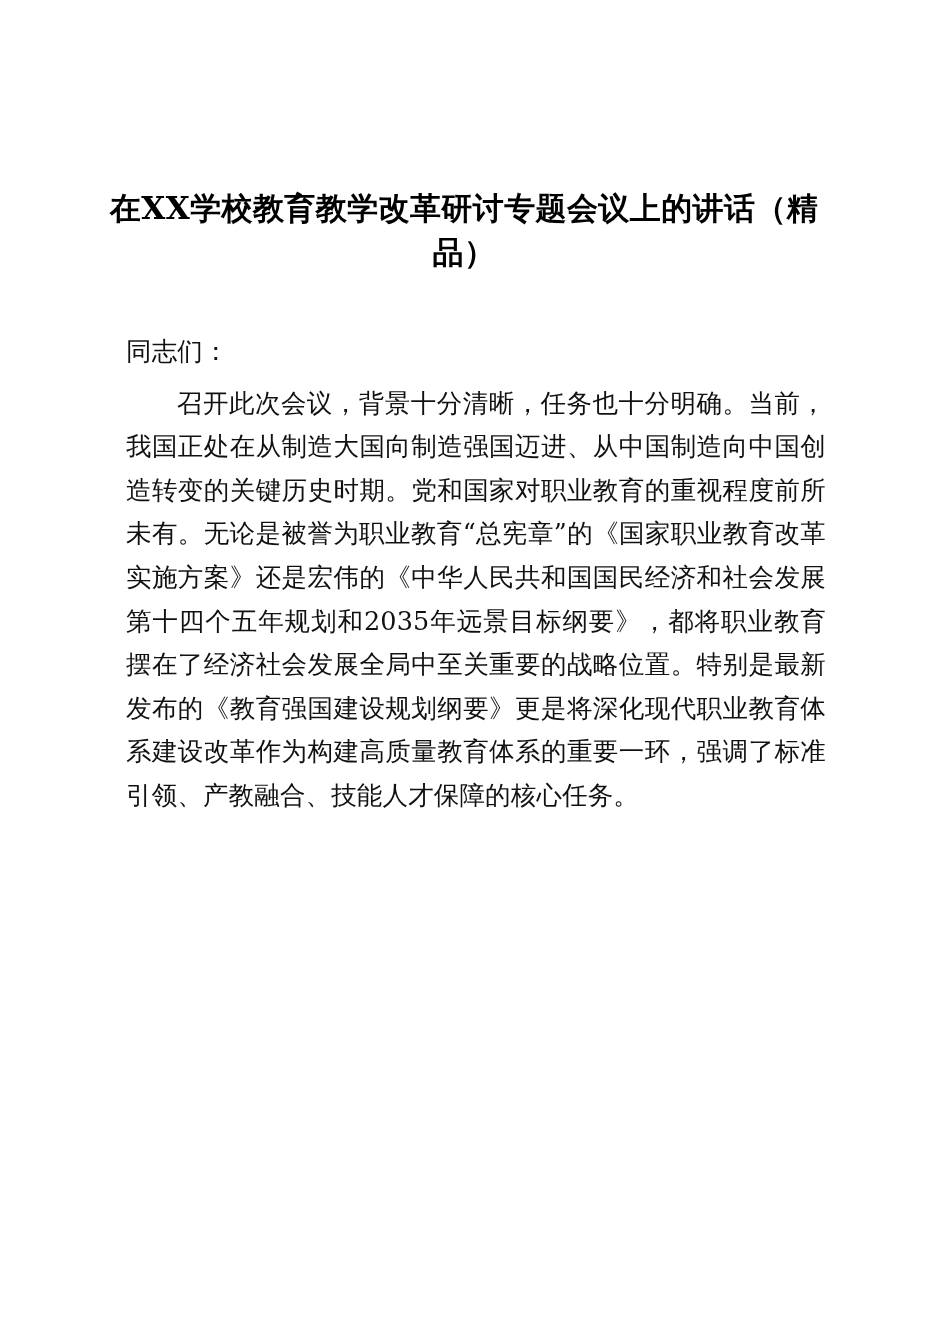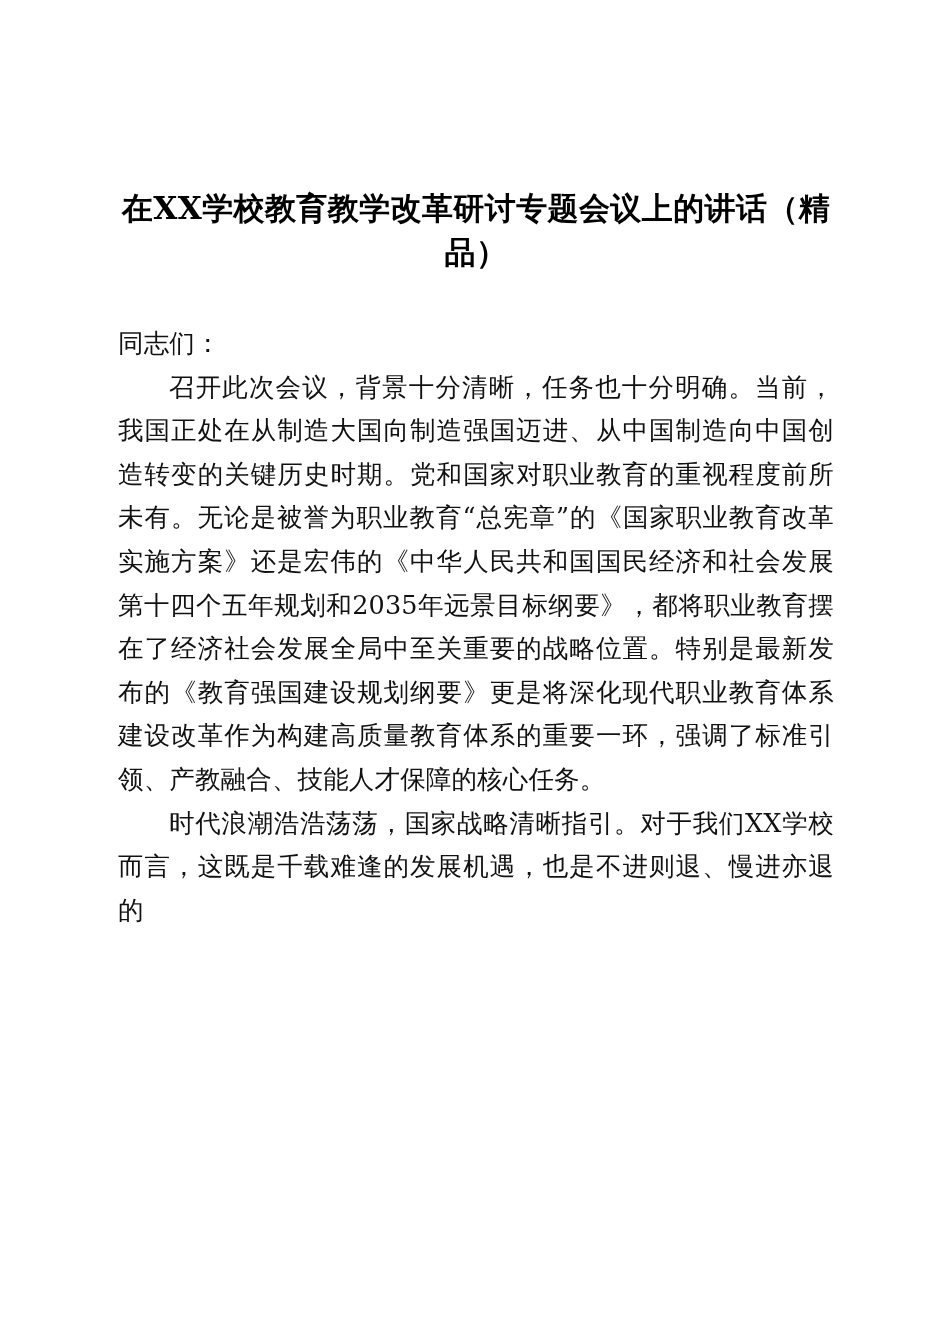--- a/index.html
+++ b/index.html
@@ -21,21 +21,21 @@
     position: relative;
     width: 950px;
     height: 1344px;
     background: #ffffff;
     box-sizing: border-box;
   }
 
   
   .doc-title {
     position: absolute;
-    left: 118px;
+    left: 106px;
     top: 186px;
     width: 716px;
     text-align: center;
     font-family: "DejaVu Serif", "Liberation Serif", serif;
     font-weight: 700;
     font-size: 31px;
     line-height: 44px;
     letter-spacing: 0.4px;
     color: #000000;
     white-space: pre-wrap;
@@ -51,21 +51,21 @@
   }
 
   .para {
     font-family: "DejaVu Serif", "Liberation Serif", serif;
     font-size: 25.5px;
     line-height: 43.6px;
     color: #111111;
     text-align: justify;
     text-justify: inter-character;
     word-break: break-all;
-    margin: 0;
+    margin: 8px;
     letter-spacing: 0.15px;
   }
 
   .para.indent {
     text-indent: 2em;
   }
 
   .para.salutation {
     text-indent: 0;
   }
@@ -77,17 +77,16 @@
 
   <div class="doc-title">在XX学校教育教学改革研讨专题会议上的讲话（精品）</div>
 
   <div class="doc-body">
 
     <p class="para salutation">同志们：</p>
 
 
     <p class="para indent">召开此次会议，背景十分清晰，任务也十分明确。当前，我国正处在从制造大国向制造强国迈进、从中国制造向中国创造转变的关键历史时期。党和国家对职业教育的重视程度前所未有。无论是被誉为职业教育“总宪章”的《国家职业教育改革实施方案》还是宏伟的《中华人民共和国国民经济和社会发展第十四个五年规划和2035年远景目标纲要》，都将职业教育摆在了经济社会发展全局中至关重要的战略位置。特别是最新发布的《教育强国建设规划纲要》更是将深化现代职业教育体系建设改革作为构建高质量教育体系的重要一环，强调了标准引领、产教融合、技能人才保障的核心任务。</p>
 
-    <p class="para indent">时代浪潮浩浩荡荡，国家战略清晰指引。对于我们XX学校而言，这既是千载难逢的发展机遇，也是不进则退、慢进亦退的</p>
 
   </div>
 
 </div>
 
 </body></html>

